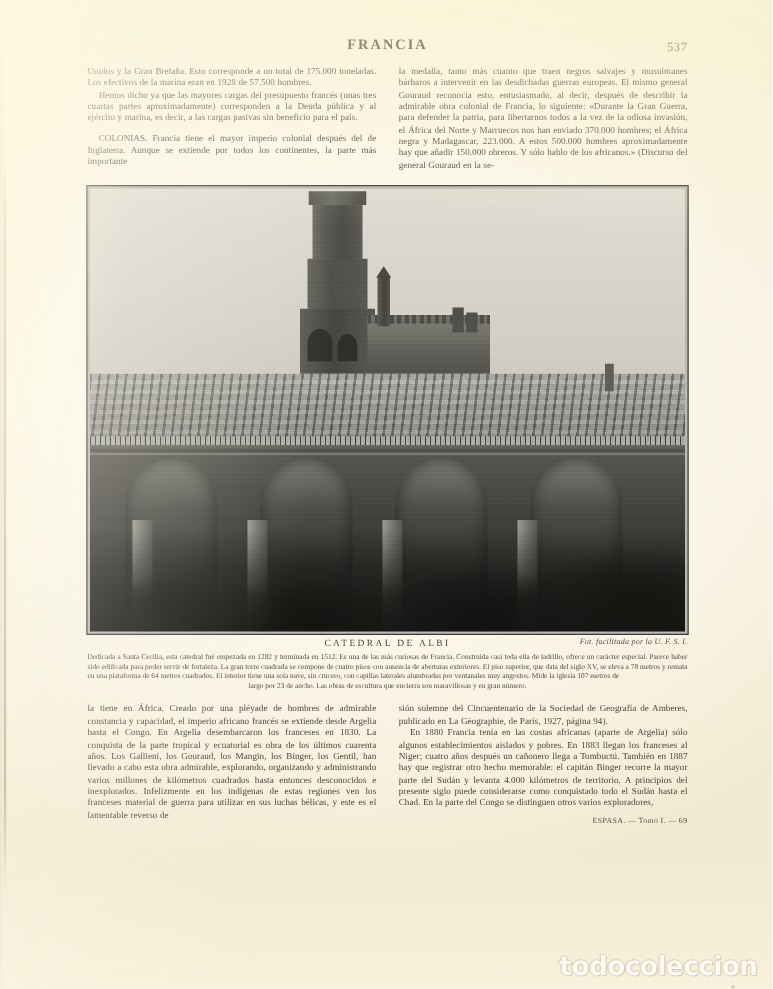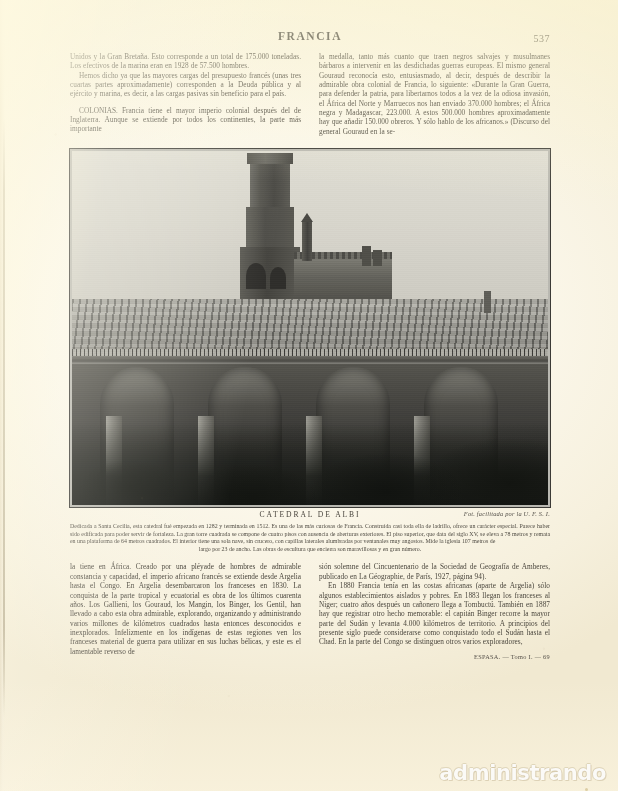--- a/index.html
+++ b/index.html
@@ -439,16 +439,16 @@
       <div class="col">
         <p class="body">sión solemne del Cincuentenario de la Sociedad de Geografía de Amberes, publicado en La Géographie, de París, 1927, página 94).</p>
         <p class="body">En 1880 Francia tenía en las costas africanas (aparte de Argelia) sólo algunos establecimientos aislados y pobres. En 1883 llegan los franceses al Niger; cuatro años después un cañonero llega a Tombuctú. También en 1887 hay que registrar otro hecho memorable: el capitán Binger recorre la mayor parte del Sudán y levanta 4.000 kilómetros de territorio. A principios del presente siglo puede considerarse como conquistado todo el Sudán hasta el Chad. En la parte del Congo se distinguen otros varios exploradores,</p>
         <div class="colophon">ESPASA. — Tomo I. — 69</div>
       </div>
     </div>
 
   </div>
 
   <div class="watermark">
-    <span>administrando</span>
+    <span>todocoleccion</span>
     <span class="dot"></span>
   </div>
 </div>
 
 </body></html>

